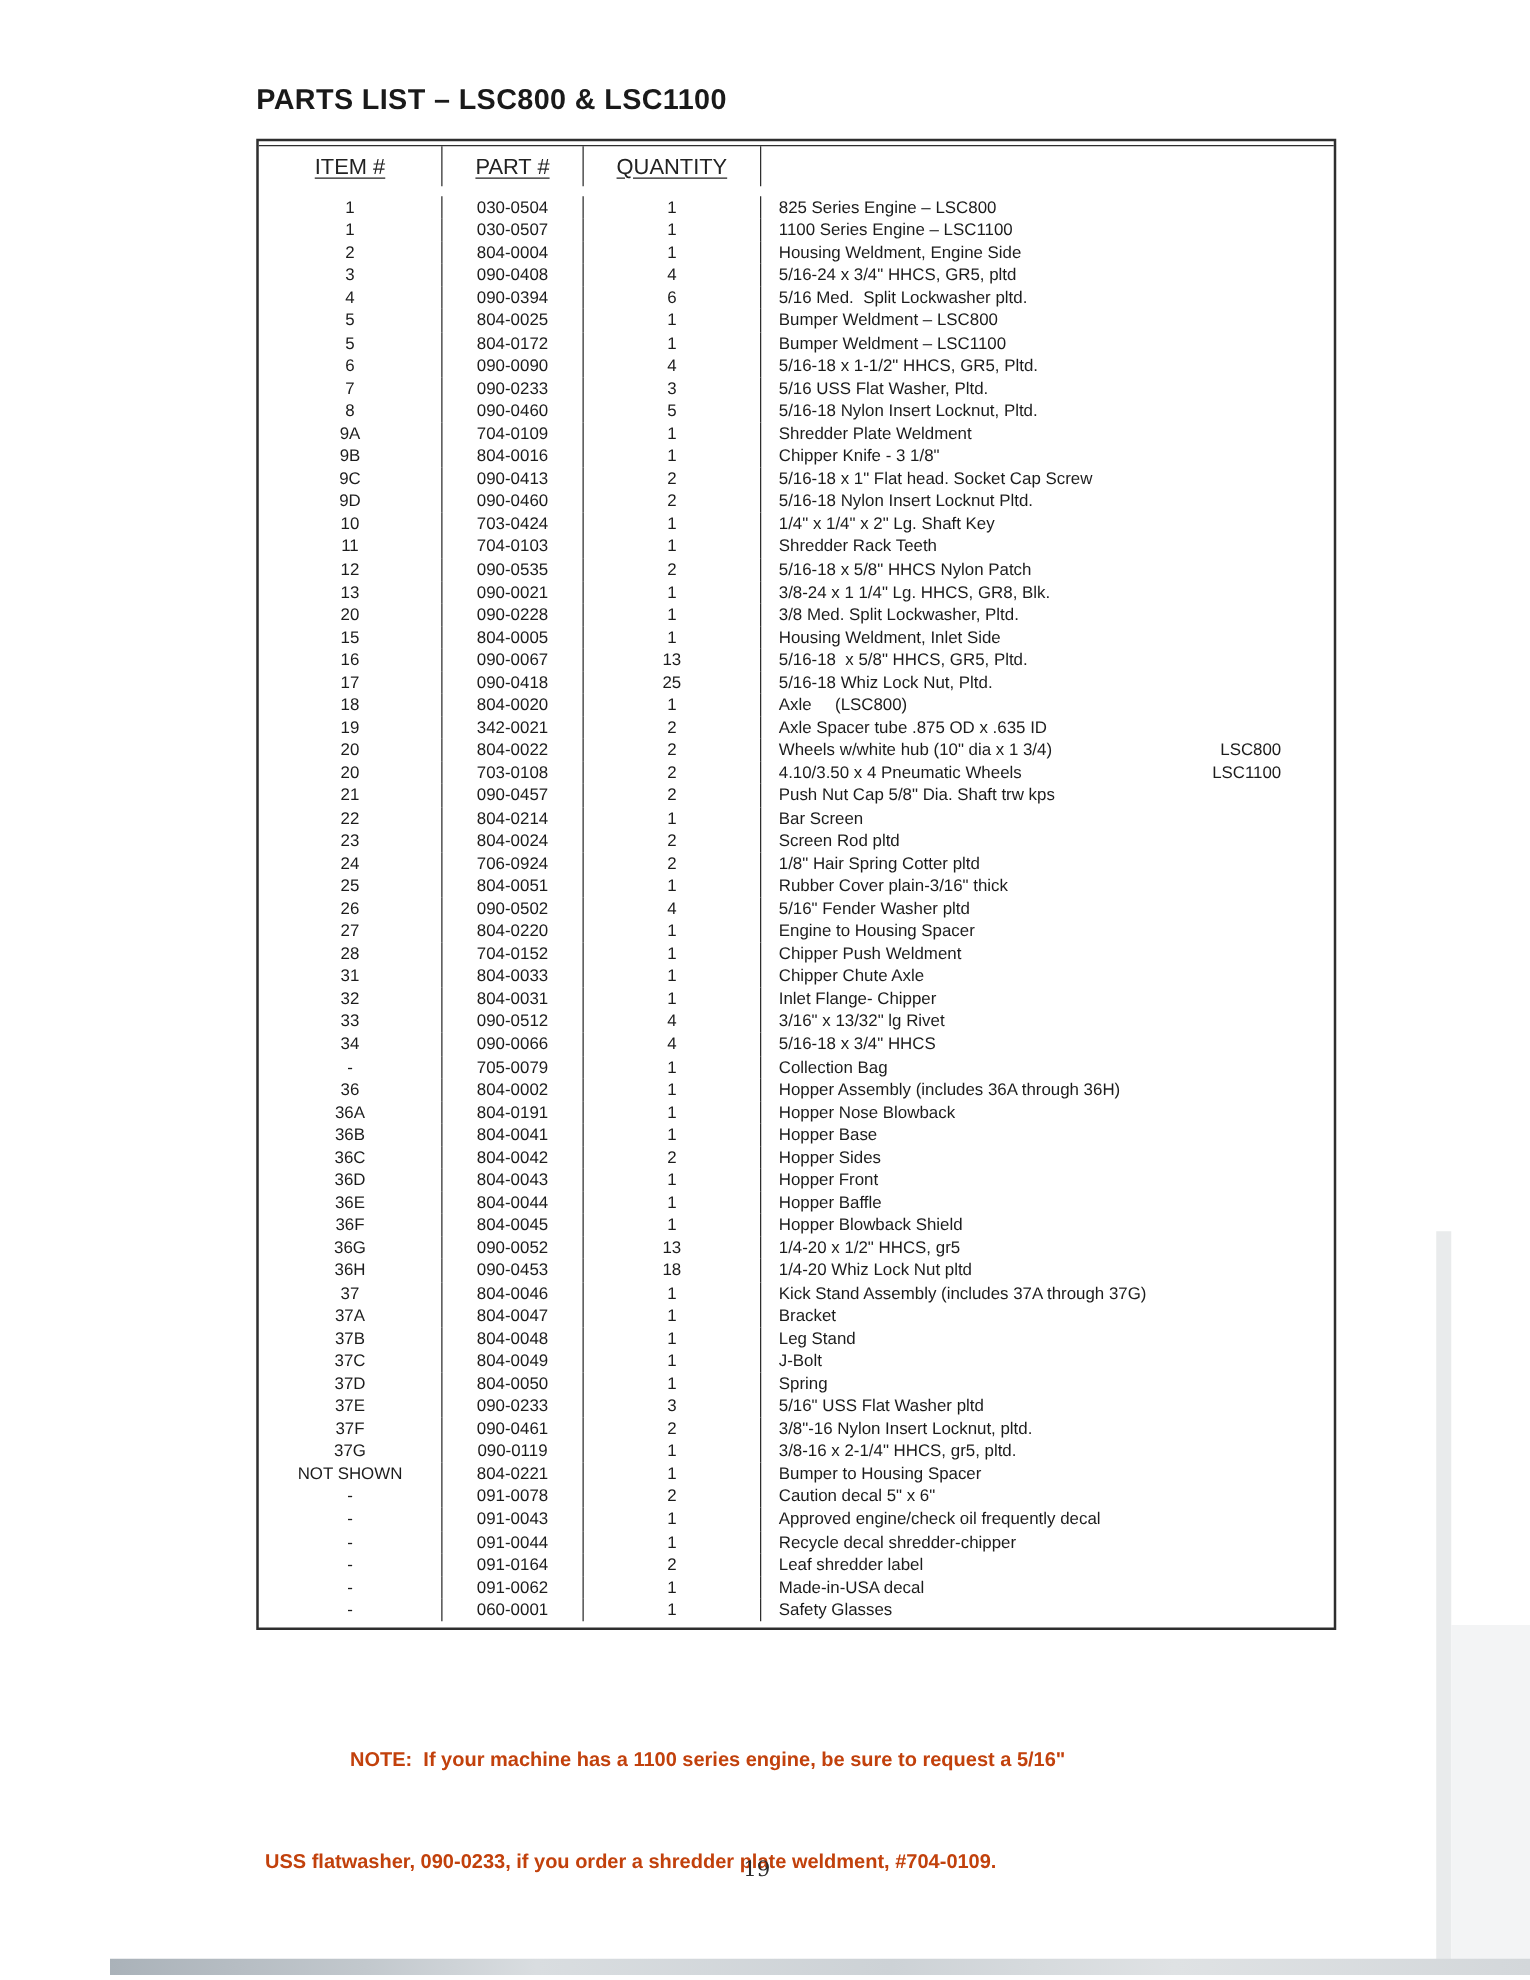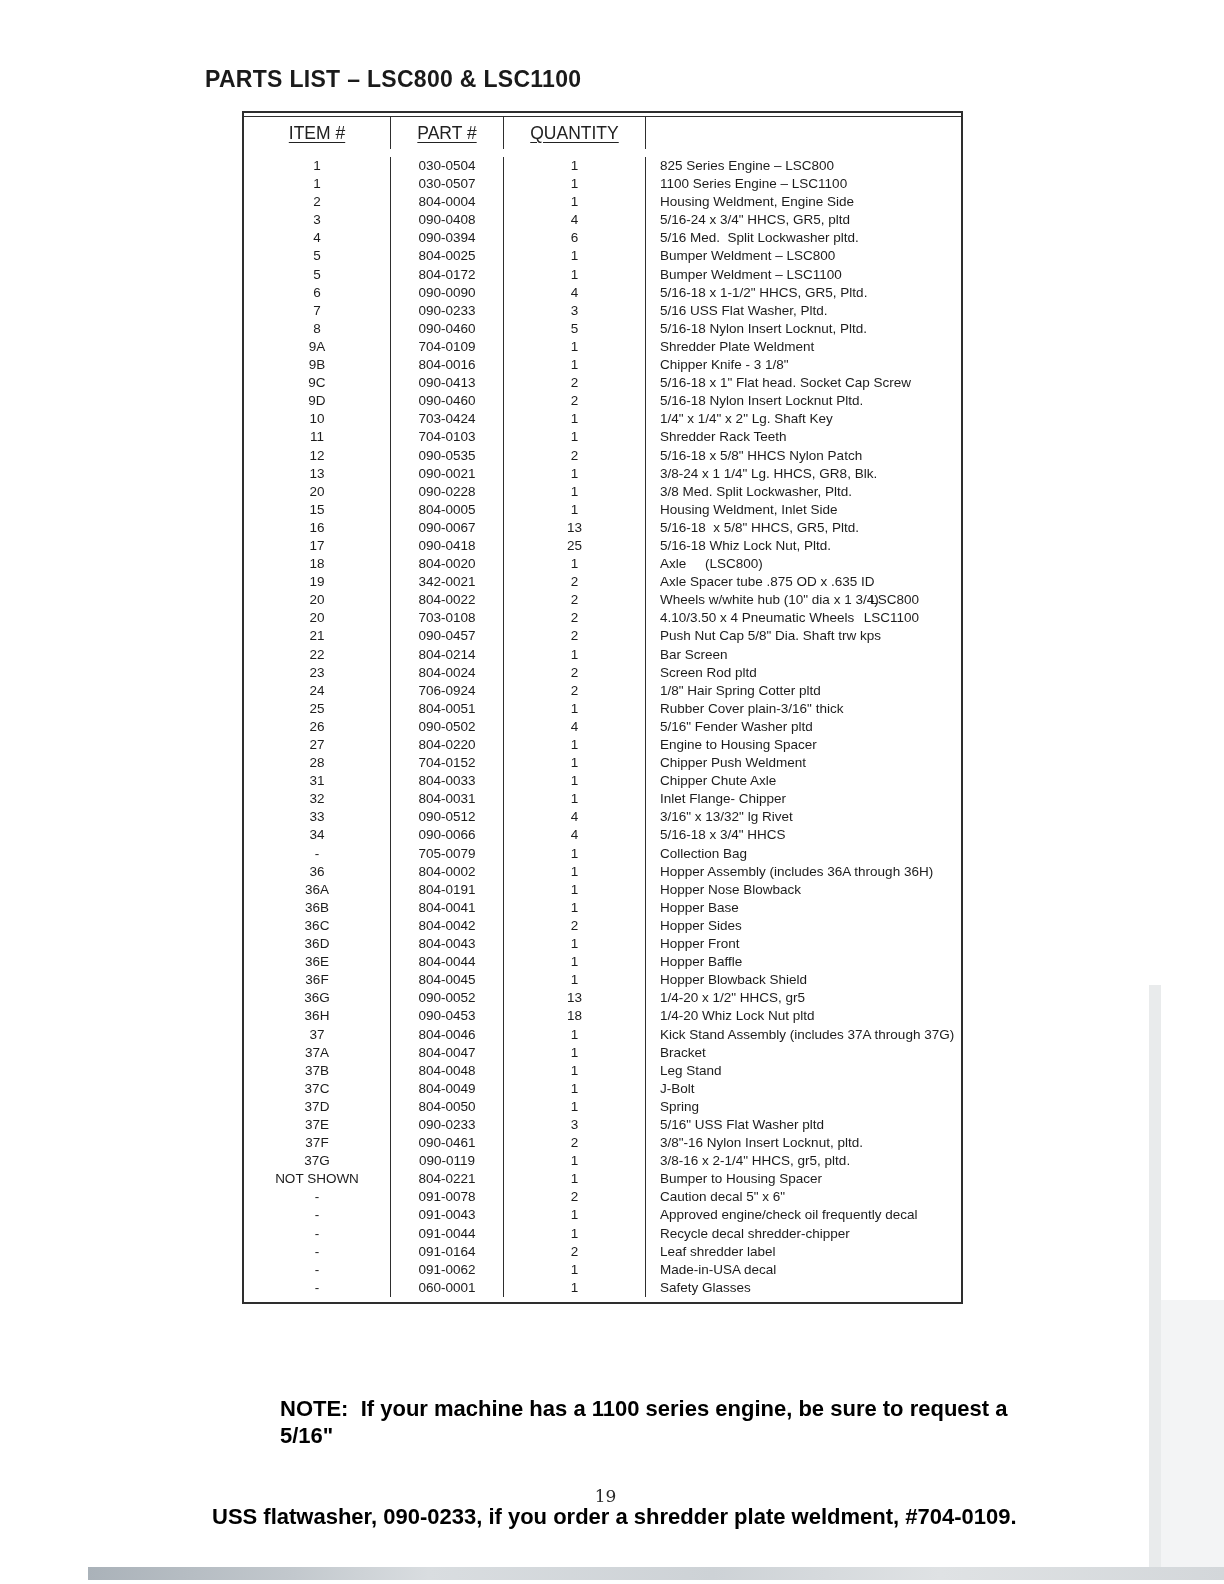--- a/index.html
+++ b/index.html
@@ -10,23 +10,22 @@
     font-family:"Liberation Sans", sans-serif;
     color:#1e1e1e;
     overflow:hidden;
   }
   .page-title {
     position:absolute; top:66px; left:205px; width:801px;
     text-align:left; font-size:23px; font-weight:bold; letter-spacing:0.3px;
     color:#1a1a1a;
   }
   .parts-table {
-    position:absolute; left:205px; top:111px; width:721px;
+    position:absolute; left:205px; top:111px; width:864px;
     border:2px solid #2e2e2e;
-    margin-left:37px;
   }
   .thead {
     display:flex; height:33px; align-items:center;
     font-size:17.5px; color:#222;
     border-top:1px solid #2e2e2e; margin-top:3px;
   }
   .thead .hlabel { text-decoration:underline; text-underline-offset:3px; }
   .tcell { overflow:hidden; }
   .c-item { width:147px; text-align:center; border-right:1.5px solid #2e2e2e; height:100%; }
   .c-part { width:113px; text-align:center; border-right:1.5px solid #2e2e2e; height:100%; }
@@ -35,21 +34,21 @@
   .thead .c-item,.thead .c-part,.thead .c-qty { display:flex; align-items:center; justify-content:center; }
   .thead .c-desc { display:flex; align-items:center; }
   .tbody { padding:8px 0 5px 0; }
   .trow {
     display:flex; height:18.1px; line-height:18.1px; font-size:13.5px;
     color:#1c1c1c;
   }
   .desc-right { position:absolute; right:42px; top:0; }
   .note {
     position:absolute; left:212px; top:1341px; width:805px;
-    font-weight:bold; font-size:22px; line-height:27px; color:#000000;
+    font-weight:bold; font-size:16px; line-height:27px; color:#c2410c;
     white-space:pre-wrap;
   }
   .note-line1 { padding-left:68px; }
   .page-number {
     position:absolute; top:1486px; left:205px; width:801px;
     text-align:center; font-family:"DejaVu Serif", serif; font-size:17px; color:#2a2a2a;
   }
   .scan-strip-right {
     position:absolute; left:1149px; top:985px; width:12px; height:585px;
     background:#e9ebec;

